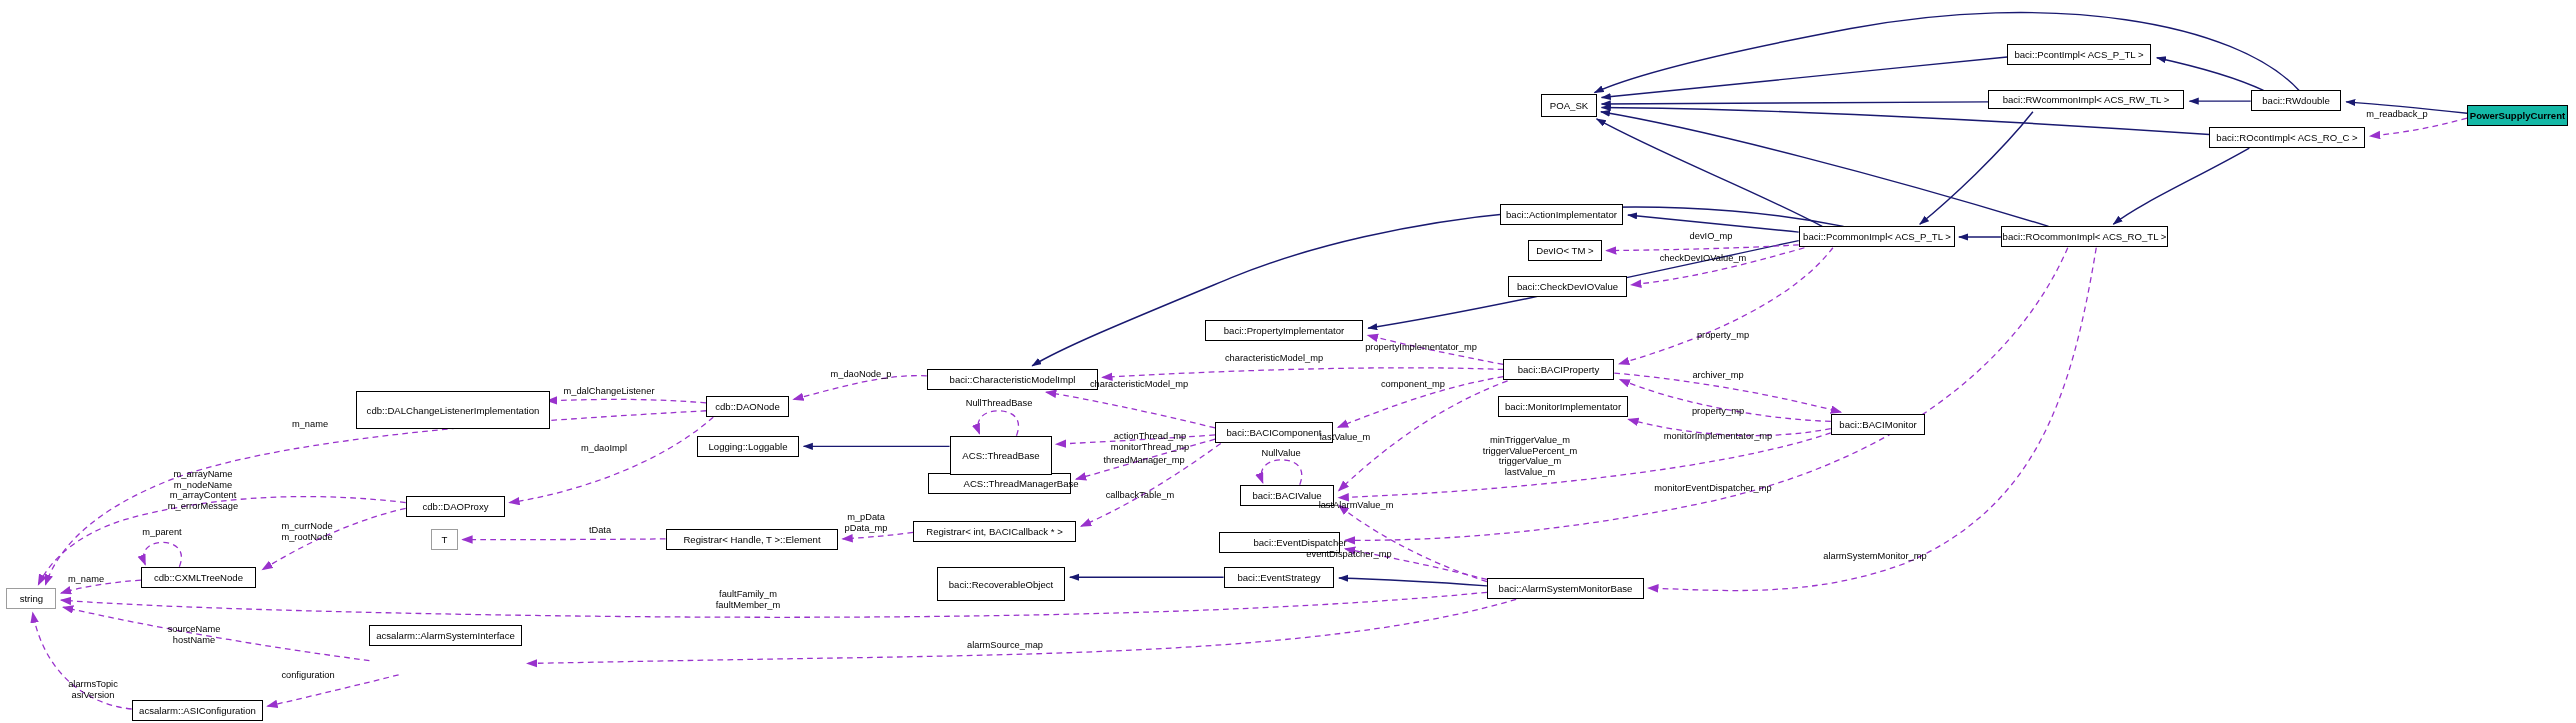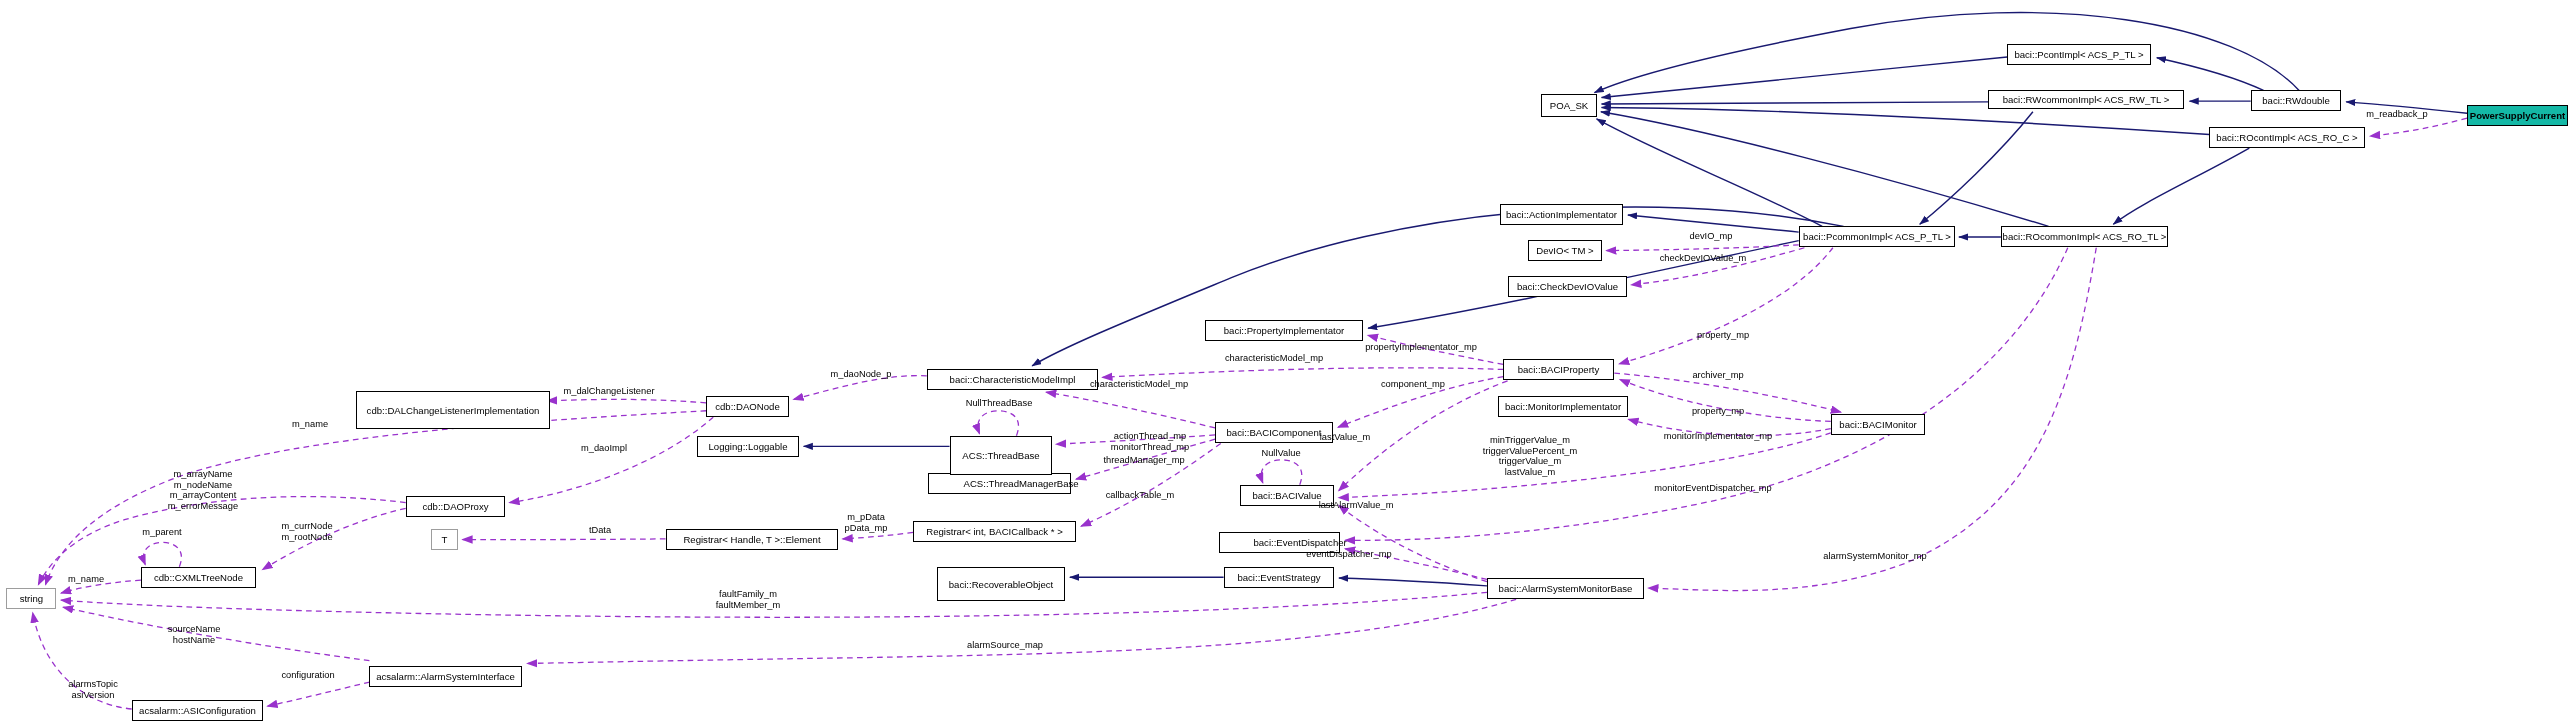--- a/index.html
+++ b/index.html
@@ -84,21 +84,21 @@
         <path d="M 992,577 C 760,590 420,610 250,670 C 130,715 82,770 64,821" class="usage" stroke="#9932cc" marker-end="url(#arr-use)"></path>
         <path d="M 1302,528 C 1245,525 1182,543 1115,561" class="usage" stroke="#9932cc" marker-end="url(#arr-use)"></path>
         <path d="M 1283,748 C 1250,752 1222,755 1184,757" class="usage" stroke="#9932cc" marker-end="url(#arr-use)"></path>
         <path d="M 935,757 C 840,758 742,758 650,758" class="usage" stroke="#9932cc" marker-end="url(#arr-use)"></path>
       </g>
   </svg>
   <div id="nodes">
       <div class="node external" style="left: 6.4px; top: 588px; width: 50px; height: 21.4px;">string</div>
       <div class="node class" style="left: 141px; top: 567px; width: 115px; height: 21.4px;">cdb::CXMLTreeNode</div>
       <div class="node class" style="left: 132px; top: 700px; width: 131px; height: 21.4px;">acsalarm::ASIConfiguration</div>
-      <div class="node class" style="left: 369px; top: 666px; width: 153px; height: 21.4px;">acsalarm::AlarmSystemInterface</div>
+      <div class="node class" style="left: 369px; top: 625px; width: 153px; height: 21.4px;">acsalarm::AlarmSystemInterface</div>
       <div class="node class" style="left: 348px; top: 391px; width: 194px; height: 38px; margin-left: 8px;">cdb::DALChangeListenerImplementation</div>
       <div class="node class" style="left: 406px; top: 496px; width: 99px; height: 21.4px;">cdb::DAOProxy</div>
       <div class="node external" style="left: 431px; top: 529px; width: 27px; height: 21.4px;">T</div>
       <div class="node class" style="left: 666px; top: 529px; width: 172px; height: 21.4px;">Registrar&lt; Handle, T &gt;::Element</div>
       <div class="node class" style="left: 706px; top: 396px; width: 83px; height: 21.4px;">cdb::DAONode</div>
       <div class="node class" style="left: 697px; top: 436px; width: 102px; height: 21.4px;">Logging::Loggable</div>
       <div class="node class" style="left: 913px; top: 521px; width: 163px; height: 21.4px;">Registrar&lt; int, BACICallback * &gt;</div>
       <div class="node class" style="left: 937px; top: 567px; width: 128px; height: 34px;">baci::RecoverableObject</div>
       <div class="node class" style="left: 928px; top: 473px; width: 143px; height: 21.4px; padding-left: 46px;">ACS::ThreadManagerBase</div>
       <div class="node class" style="left: 950px; top: 436px; width: 102px; height: 39px;">ACS::ThreadBase</div>

